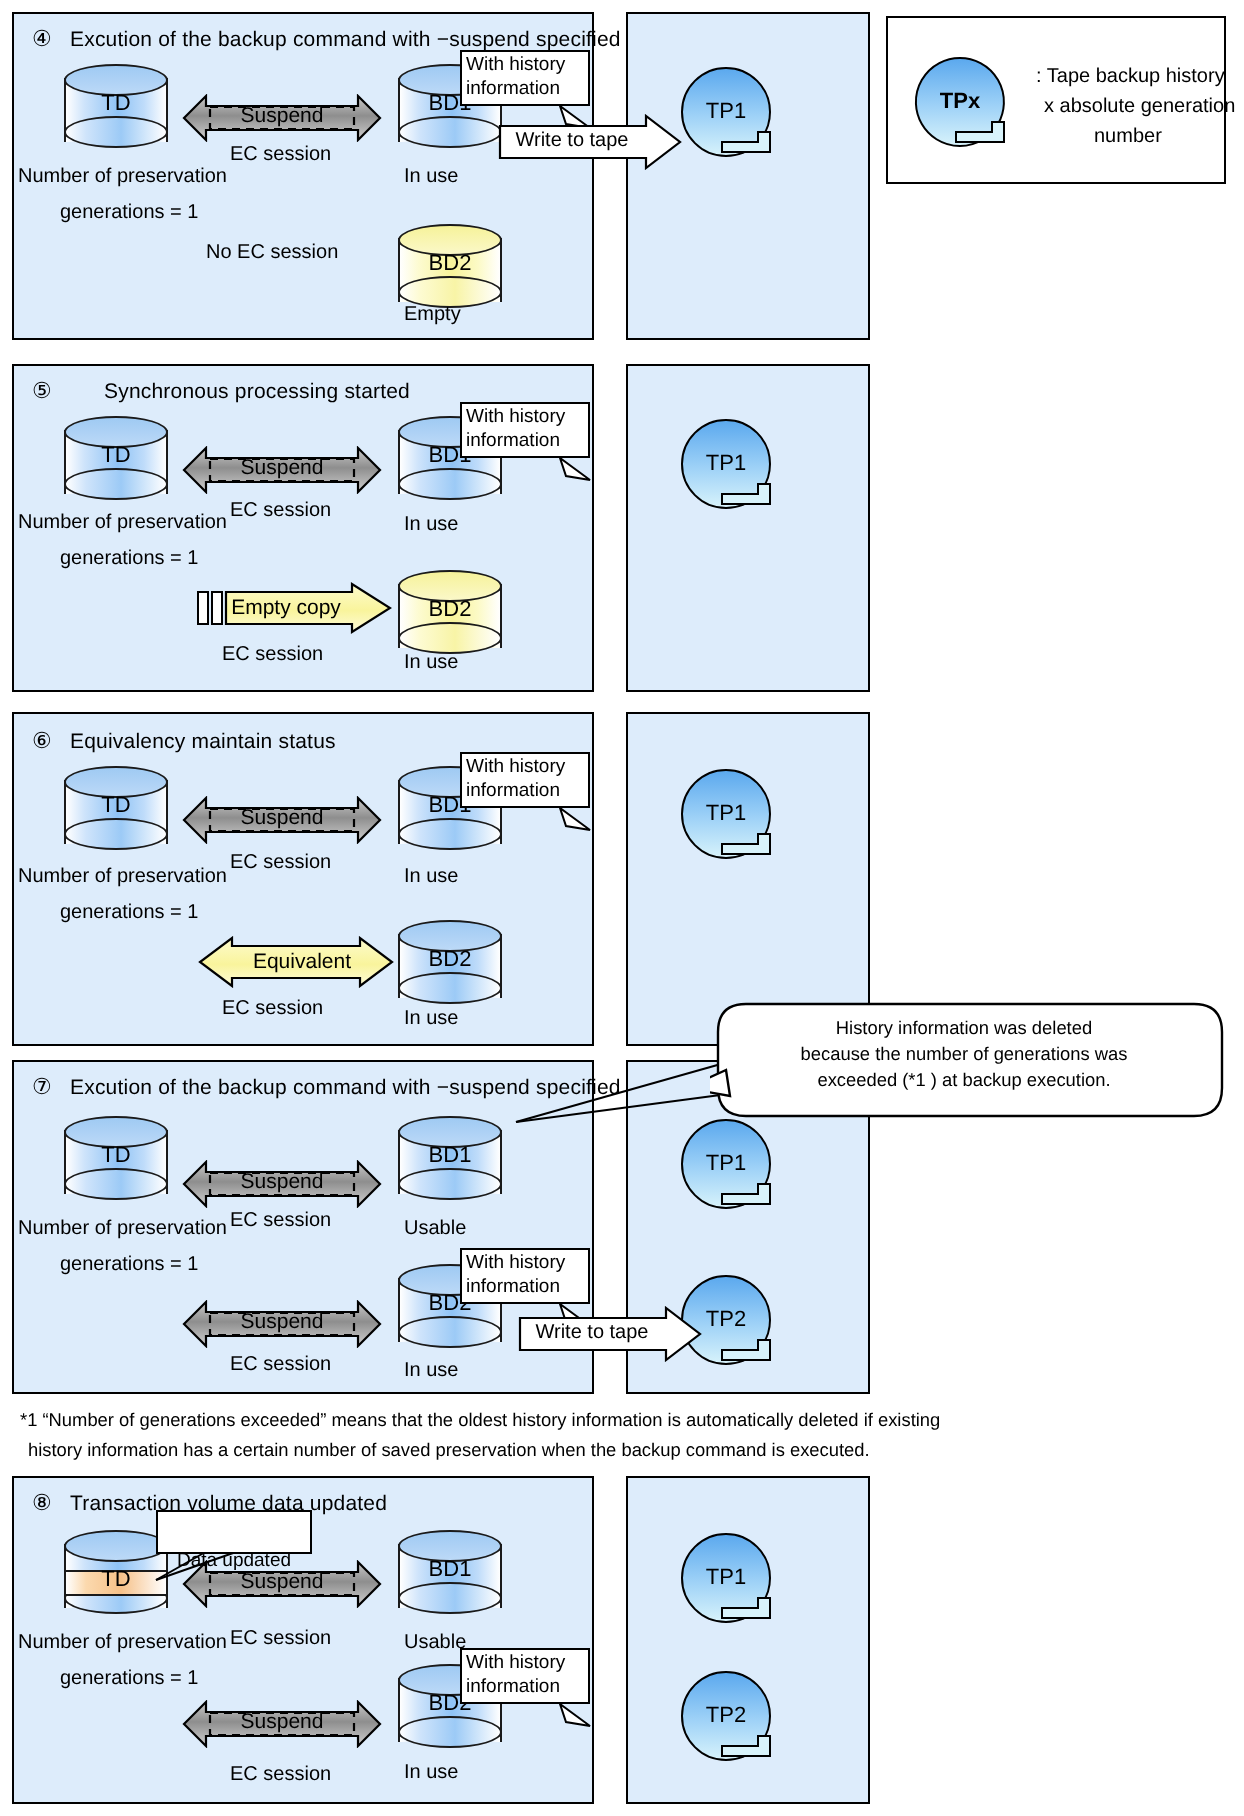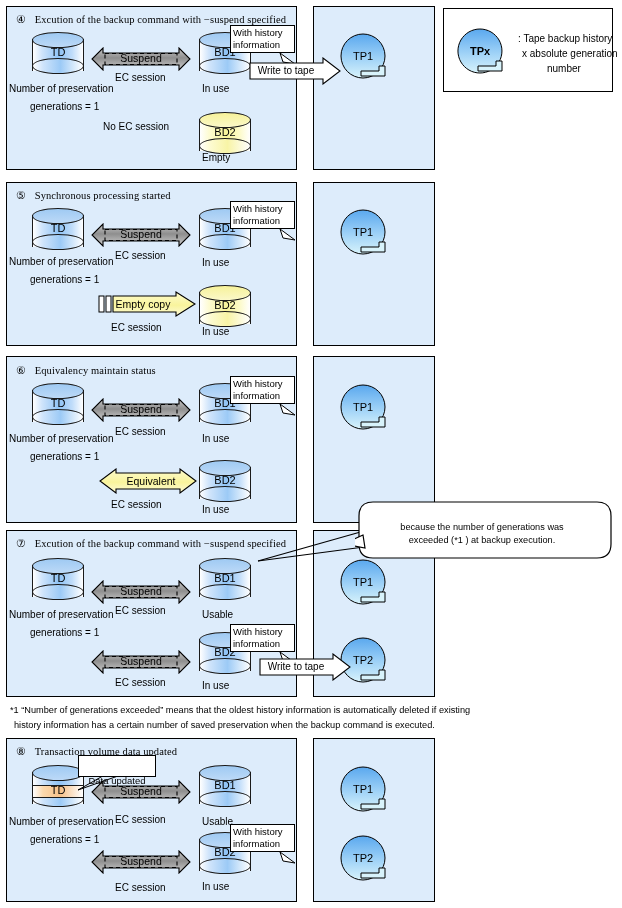--- a/index.html
+++ b/index.html
@@ -17,21 +17,21 @@
   }
   .tapecol{
     position:absolute;background:#ddecfb;border:1px solid #000;
     box-sizing:border-box;
   }
   .legend{
     position:absolute;background:#ffffff;border:1px solid #000;
     box-sizing:border-box;
   }
 
-  .ptitle{position:absolute;font-size:10.5px;white-space:nowrap;letter-spacing:.1px;font-family:Liberation Serif, serif;}
+  .ptitle{position:absolute;font-size:10.5px;white-space:nowrap;letter-spacing:.1px;}
   .circnum{font-size:11px;}
 
   
   .cyl{position:absolute;width:36px;height:46px;}
   .cyl .body{
     position:absolute;left:0;top:7px;width:50px;height:32px;
     border:1px solid #1a1a1a;border-top:none;border-bottom:none;
     background:linear-gradient(to right,#ffffff 0%,#cfe4fb 18%,#8fc3f5 52%,#bfdcfa 78%,#ffffff 100%);
   }
   .cyl .bot{
@@ -213,21 +213,21 @@
     <path d="M40,34 L46,34 L46,44 L22,44 L22,39 L40,39 Z" fill="#d8f3fb" stroke="#000" stroke-width="1"></path>
   </svg>
   <div class="lbl">TP1</div>
 </div>
 
 <div class="panel" style="left:6px;top:182px;width:291px;height:164px;"></div>
 <div class="tapecol" style="left:313px;top:182px;width:122px;height:164px;"></div>
 
 <div class="ptitle" style="left:16px;top:189px;">
   <span class="circnum">⑤</span>
-  <span style="margin-left:6px;">Synchronous processing started</span>
+  <span style="margin-left:23px;">Synchronous processing started</span>
 </div>
 
 <div class="cyl" style="left:32px;top:208px;">
   <div class="body"></div>
   <div class="bot"></div>
   <div class="top"></div>
   <div class="lbl">TD</div>
 </div>
 <div class="nplabel" style="left:9px;top:256px;">Number of preservation</div>
 <div class="nplabel" style="left:30px;top:274px;">generations = 1</div>
@@ -440,20 +440,21 @@
 <svg class="abs" style="left:240px;top:525px;width:140px;height:60px;z-index:24;">
   <path d="M18,36 L124,6" stroke="#000" stroke-width="1.1" fill="none"></path>
   <path d="M18,36 L124,22" stroke="#000" stroke-width="1.1" fill="none"></path>
 </svg>
 
 <div class="bubble" style="left:355px;top:500px;width:260px;height:60px;">
   <svg width="260" height="62">
     <path d="M18,2 L242,2 Q256,2 256,16 L256,44 Q256,58 242,58 L40,58 L18,58 Q4,58 4,44 L4,16 Q4,2 18,2 Z" fill="#fff" stroke="#000" stroke-width="1.2"></path>
     <path d="M8,35 L-12,44 L10,48 Z" fill="#fff" stroke="#000" stroke-width="1.2"></path>
   </svg>
+  <div class="txt" style="top:8px;">History information was deleted</div>
   <div class="txt" style="top:21px;">because the number of generations was</div>
   <div class="txt" style="top:34px;">exceeded (*1 ) at backup execution.</div>
 </div>
 
 <div class="footnote" style="left:10px;top:703px;">*1  “Number of generations exceeded” means that the oldest history information is automatically deleted if existing</div>
 <div class="footnote" style="left:14px;top:718px;">history information has a certain number of saved preservation when the backup command is executed.</div>
 
 <div class="panel" style="left:6px;top:738px;width:291px;height:164px;"></div>
 <div class="tapecol" style="left:313px;top:738px;width:122px;height:164px;"></div>
 

